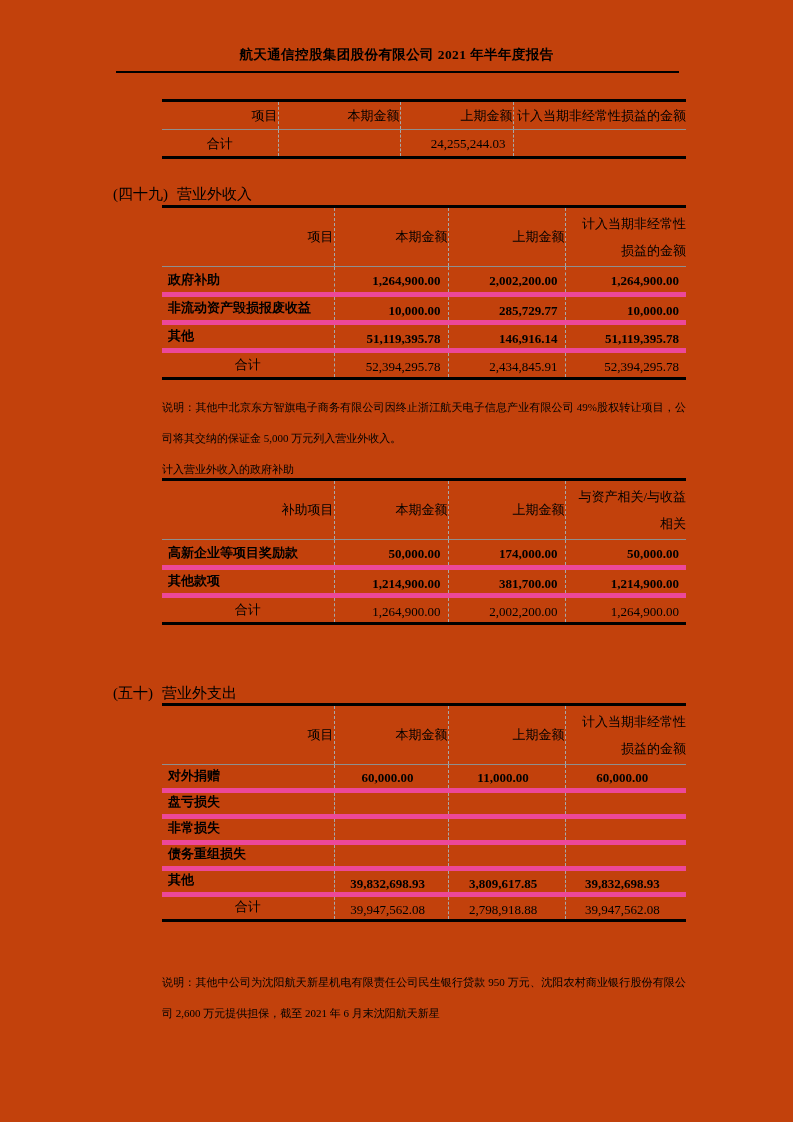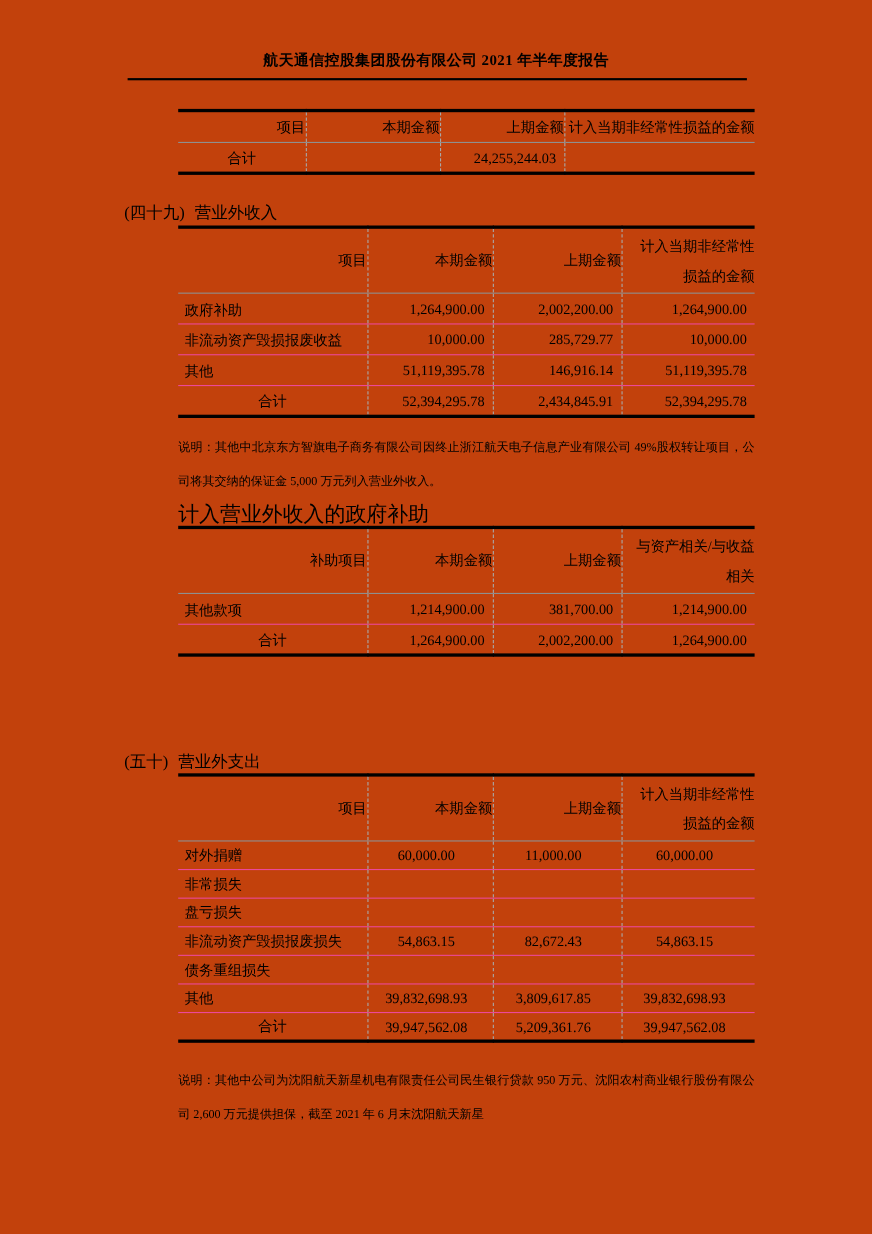--- a/index.html
+++ b/index.html
@@ -41,21 +41,21 @@
   .tbl th {
     font-weight: normal;
     text-align: right;
     vertical-align: middle;
     padding: 0;
     overflow: hidden;
   }
   .tbl td { padding: 0; overflow: hidden; }
   .tbl td + td, .tbl th + th { border-left: 1px dashed #a8a8a8; }
   .tbl thead th { border-bottom: 1px solid #8f8f8f; }
-  .tbl tbody tr:not(:last-child) td { border-bottom: 1px solid #ec4899; }
+  .tbl tbody tr:not(:last-child) td { border-bottom: 5px solid #ec4899; font-weight: bold; }
   .tbl th.pre { white-space: pre-line; line-height: 27px; }
 
   .t1 { top: 99px; }
   .t1 col:nth-child(1){width:116px} .t1 col:nth-child(2){width:122px}
   .t1 col:nth-child(3){width:113px} .t1 col:nth-child(4){width:173px}
   .t1 thead tr { height: 29px; }
   .t1 tbody tr { height: 28px; }
 
   .t2 { top: 205px; }
   .t3 { top: 478px; }
@@ -82,21 +82,21 @@
     line-height: 19px;
     white-space: nowrap;
   }
   .h49 { top: 185px; }
   .h50 { top: 684px; }
   .sec-heading .num { margin-right: 9px; }
 
   .sub-heading {
     position: absolute;
     left: 162px; top: 460px;
-    font-size: 19px;
+    font-size: 11px;
     line-height: 18px;
   }
   .note {
     position: absolute;
     left: 162px;
     width: 524px;
     font-size: 11px;
     line-height: 31px;
     text-align: justify;
   }
@@ -207,20 +207,26 @@
       <tr>
         <th>补助项目</th>
         <th>本期金额</th>
         <th>上期金额</th>
         <th class="pre">与资产相关/与收益
 相关</th>
       </tr>
     </thead>
     <tbody>
       <tr>
+        <td class="l">高新企业等项目奖励款</td>
+        <td class="r">50,000.00</td>
+        <td class="r">174,000.00</td>
+        <td class="r">50,000.00</td>
+      </tr>
+      <tr>
         <td class="l">其他款项</td>
         <td class="r">1,214,900.00</td>
         <td class="r">381,700.00</td>
         <td class="r">1,214,900.00</td>
       </tr>
       <tr>
         <td class="c">合计</td>
         <td class="r">1,264,900.00</td>
         <td class="r">2,002,200.00</td>
         <td class="r">1,264,900.00</td>
@@ -249,53 +255,47 @@
       </tr>
     </thead>
     <tbody>
       <tr>
         <td class="l">对外捐赠</td>
         <td class="r">60,000.00</td>
         <td class="r">11,000.00</td>
         <td class="r">60,000.00</td>
       </tr>
       <tr>
+        <td class="l">盘亏损失</td>
+        <td class="r"></td>
+        <td class="r"></td>
+        <td class="r"></td>
+      </tr>
+      <tr>
         <td class="l">非常损失</td>
         <td class="r"></td>
         <td class="r"></td>
         <td class="r"></td>
-      </tr>
-      <tr>
-        <td class="l">盘亏损失</td>
-        <td class="r"></td>
-        <td class="r"></td>
-        <td class="r"></td>
-      </tr>
-      <tr>
-        <td class="l">非流动资产毁损报废损失</td>
-        <td class="r">54,863.15</td>
-        <td class="r">82,672.43</td>
-        <td class="r">54,863.15</td>
       </tr>
       <tr>
         <td class="l">债务重组损失</td>
         <td class="r"></td>
         <td class="r"></td>
         <td class="r"></td>
       </tr>
       <tr>
         <td class="l">其他</td>
         <td class="r">39,832,698.93</td>
         <td class="r">3,809,617.85</td>
         <td class="r">39,832,698.93</td>
       </tr>
       <tr>
         <td class="c">合计</td>
         <td class="r">39,947,562.08</td>
-        <td class="r">5,209,361.76</td>
+        <td class="r">2,798,918.88</td>
         <td class="r">39,947,562.08</td>
       </tr>
     </tbody>
   </table>
 
   <p class="note note2">说明：其他中公司为沈阳航天新星机电有限责任公司民生银行贷款 950 万元、沈阳农村商业银行股份有限公司 2,600 万元提供担保，截至 2021 年 6 月末沈阳航天新星</p>
 
 
 </div>
 

